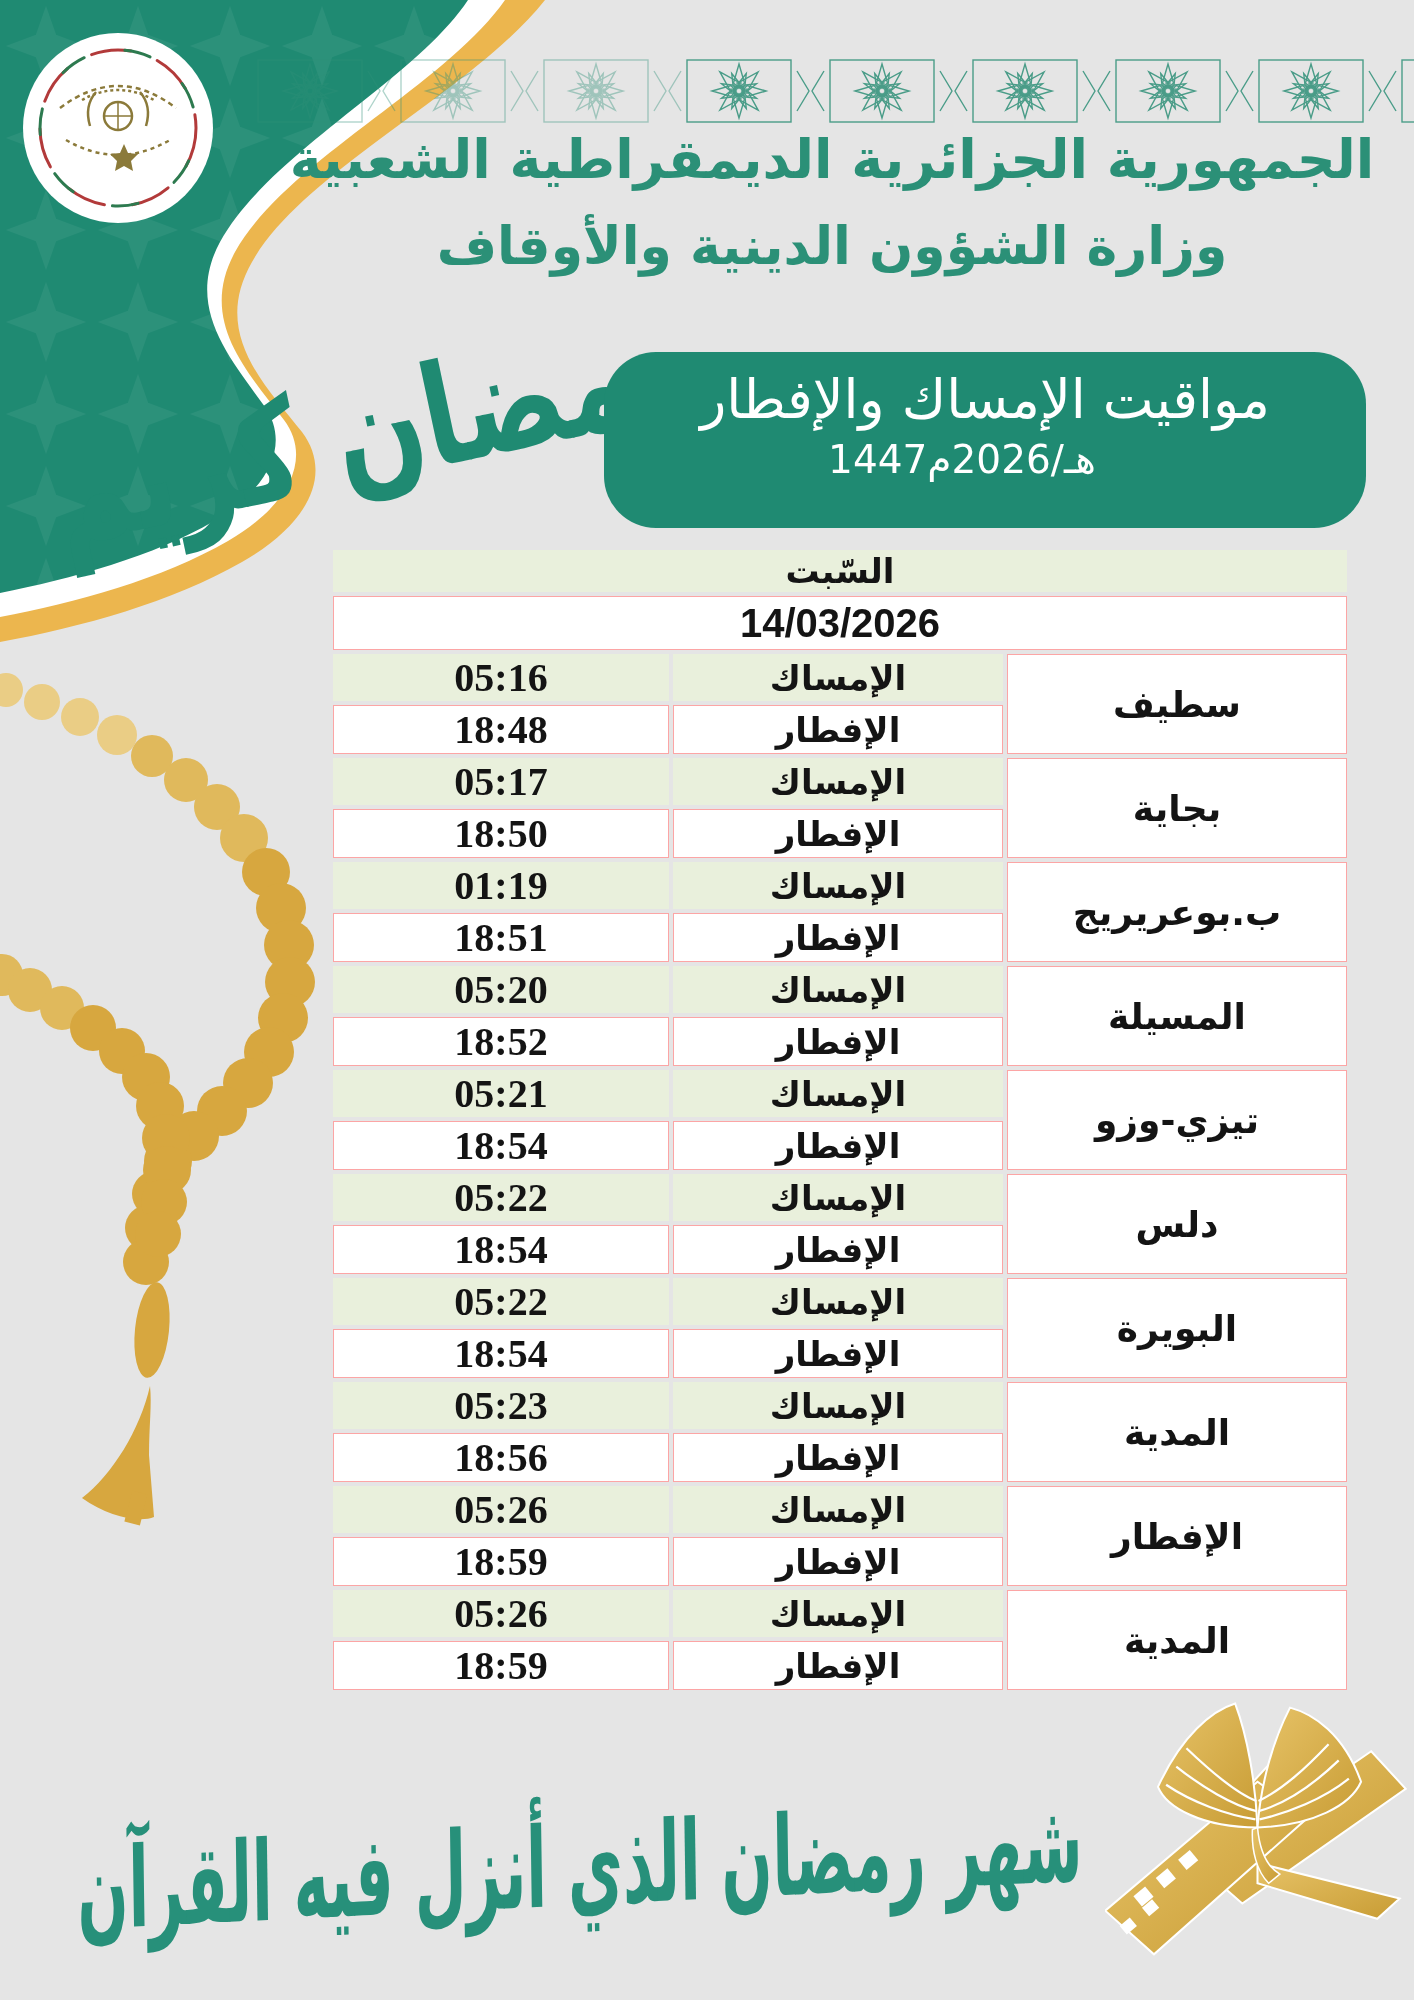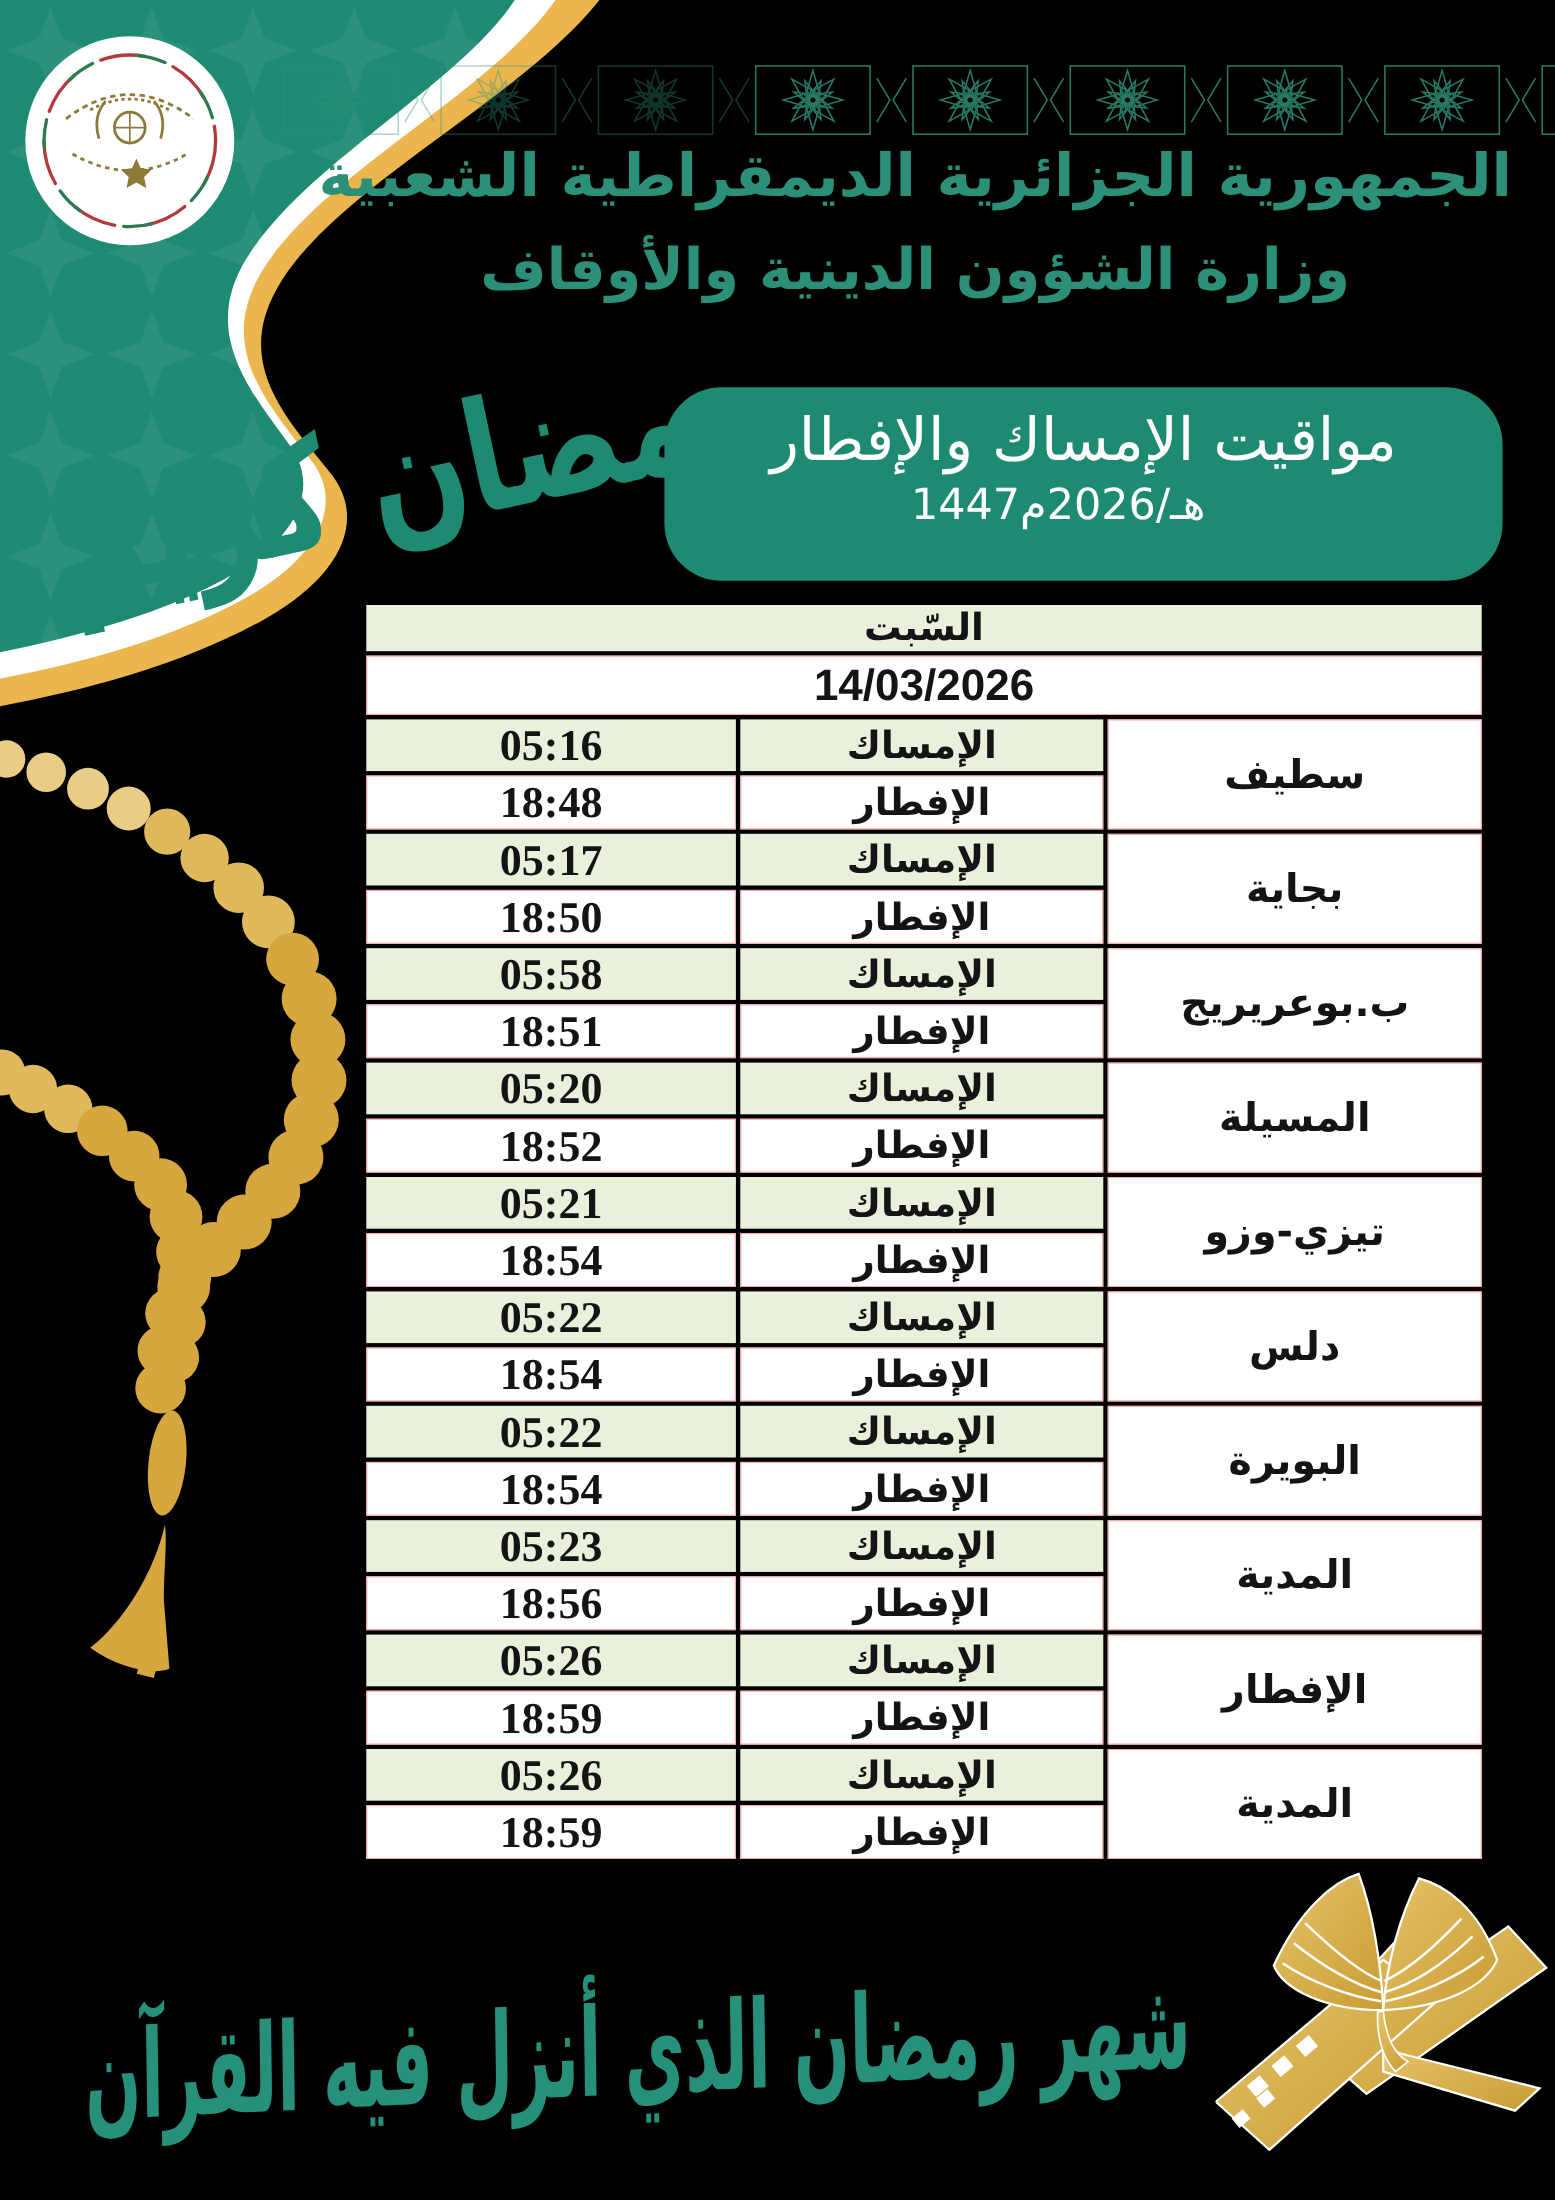--- a/index.html
+++ b/index.html
@@ -1,17 +1,17 @@
 <!DOCTYPE html>
 <html><head>
 <meta charset="utf-8">
 <style>
   html,body{margin:0;padding:0;background:#fff;}
   .canvas{
-    position:relative;width:1414px;height:2000px;overflow:hidden;background:#000000;
+    position:relative;width:1414px;height:2000px;overflow:hidden;background:#e5e5e5;
     font-family:"DejaVu Sans",sans-serif;
   }
   .abs{position:absolute;}
   
   .title-block{
     left:250px;top:126px;width:1164px;text-align:center;color:#2b9077;
     font-weight:700;white-space:nowrap;
   }
   .title-l1{font-size:54px;line-height:68px;}
   .title-l2{font-size:52px;line-height:64px;margin-top:20px;}
@@ -257,21 +257,21 @@
         <tr>
           <td class="green time" dir="ltr">05:17</td>
           <td class="green label" dir="rtl">الإمساك</td>
           <td class="white city" rowspan="2" dir="rtl">بجاية</td>
         </tr>
         <tr>
           <td class="white time" dir="ltr">18:50</td>
           <td class="white label" dir="rtl">الإفطار</td>
         </tr>
         <tr>
-          <td class="green time" dir="ltr">05:58</td>
+          <td class="green time" dir="ltr">01:19</td>
           <td class="green label" dir="rtl">الإمساك</td>
           <td class="white city" rowspan="2" dir="rtl">ب.بوعريريج</td>
         </tr>
         <tr>
           <td class="white time" dir="ltr">18:51</td>
           <td class="white label" dir="rtl">الإفطار</td>
         </tr>
         <tr>
           <td class="green time" dir="ltr">05:20</td>
           <td class="green label" dir="rtl">الإمساك</td>

